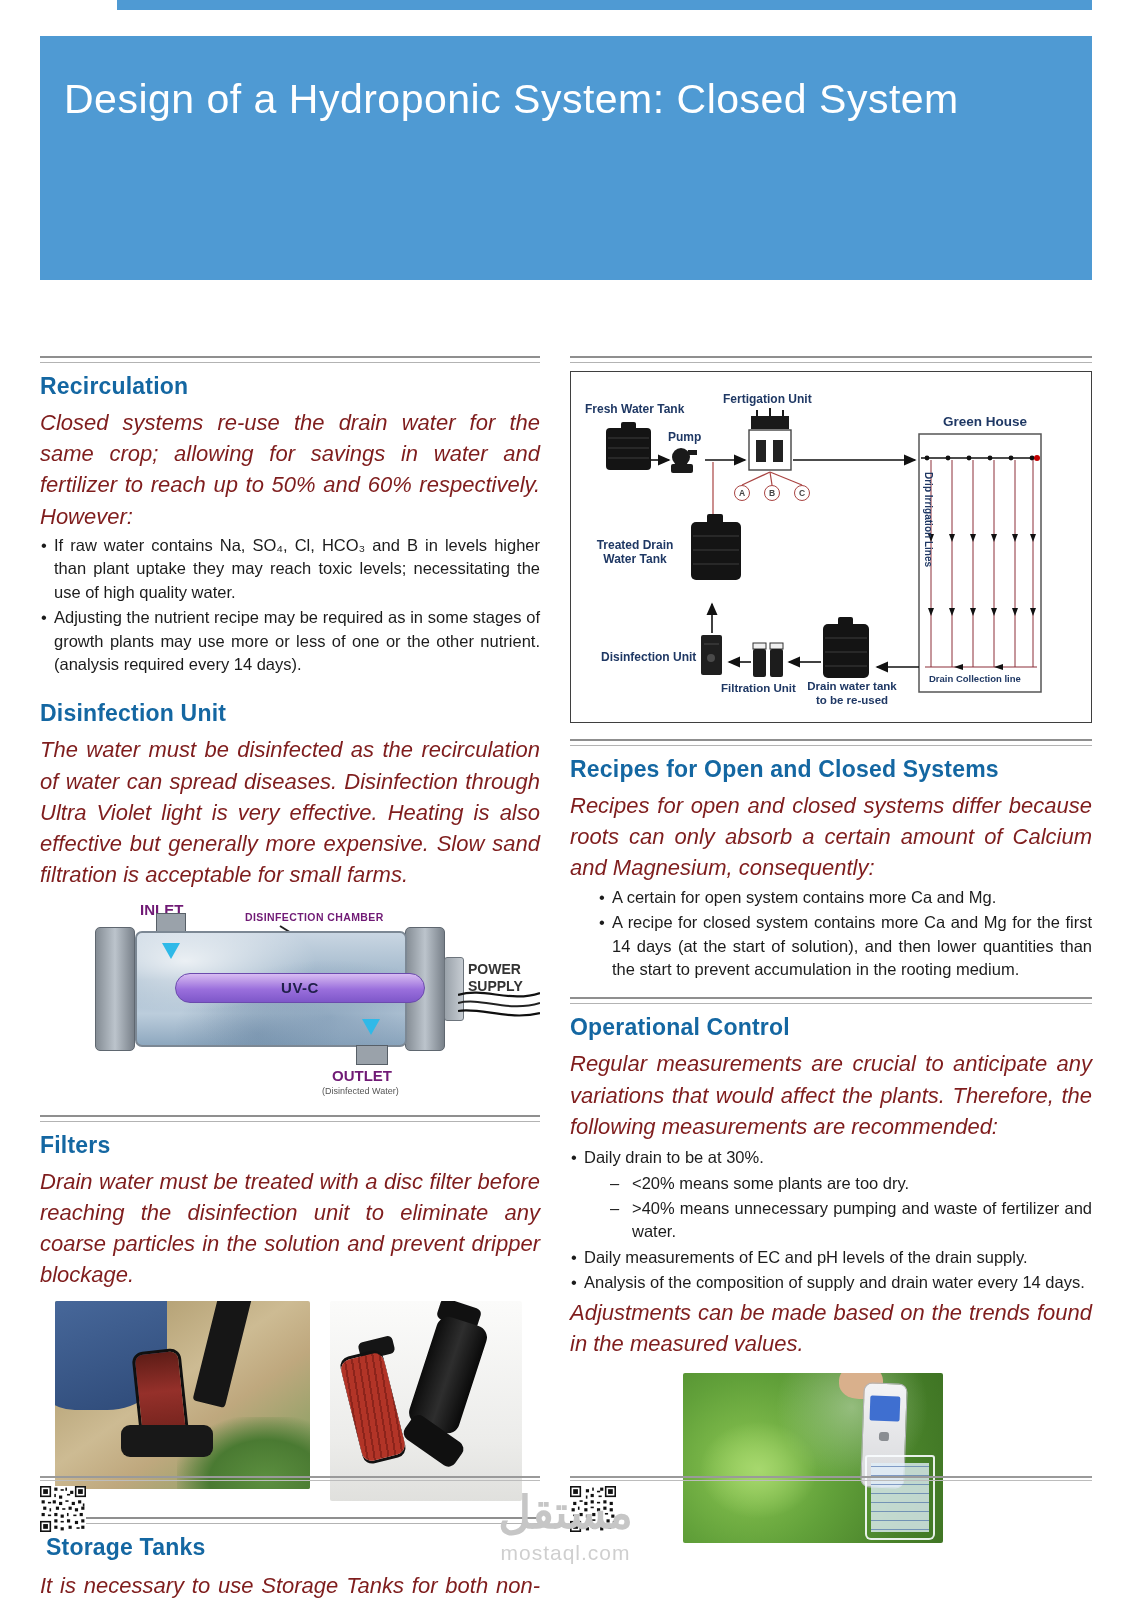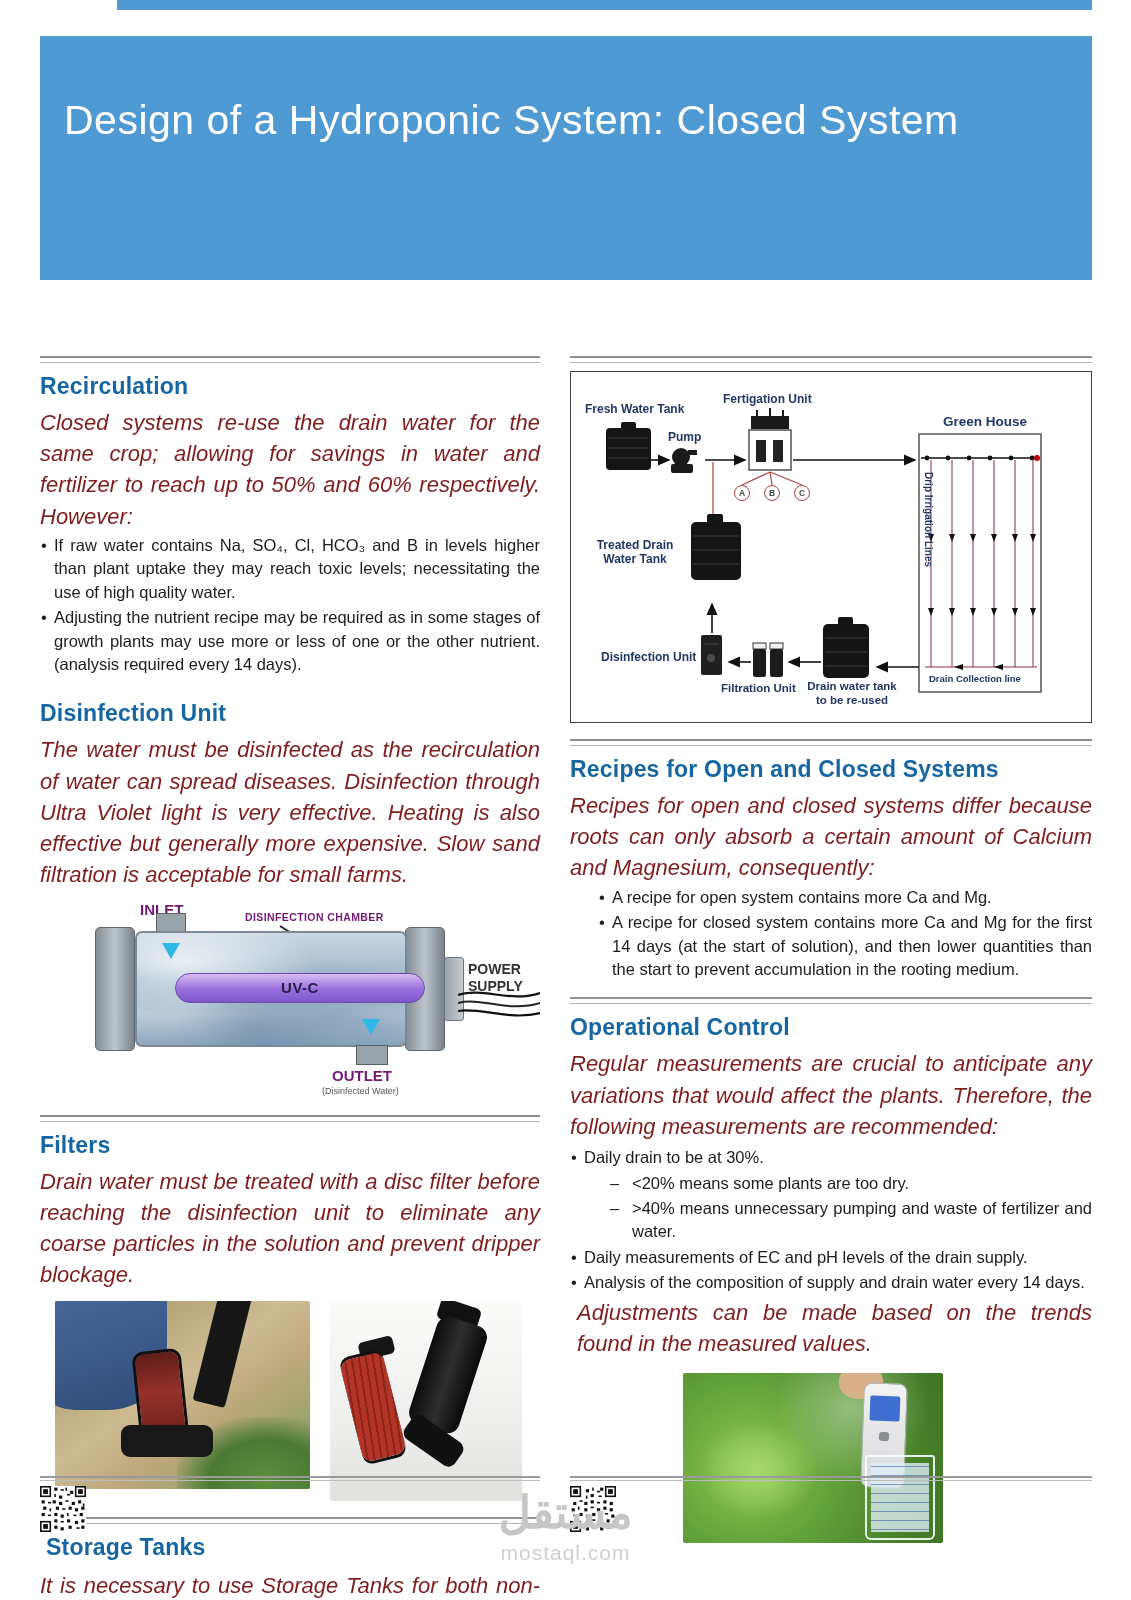--- a/index.html
+++ b/index.html
@@ -2,21 +2,21 @@
 <html><head>
 <meta charset="utf-8">
 <style>
   * { margin:0; padding:0; box-sizing:border-box; }
   body { background:#ffffff; font-family:"Liberation Sans", sans-serif; }
   .page { position:relative; width:1131px; height:1600px; margin:0 auto; background:#fff; overflow:hidden; color:#1c1c1c; }
 
   
   .top-strip { position:absolute; left:117px; top:0; width:975px; height:10px; background:#4f9ad3; }
   .banner { position:absolute; left:40px; top:36px; width:1052px; height:244px; background:#4f9ad3; }
-  .banner h1 { color:#fff; font-size:41px; font-weight:400; letter-spacing:0.5px; padding:61px 24px 0 24px; }
+  .banner h1 { color:#fff; font-size:41px; font-weight:400; letter-spacing:0.5px; padding:40px 24px 0 24px; }
 
   
   .col { position:absolute; top:356px; }
   .col-left { left:40px; width:500px; }
   .col-right { left:570px; width:522px; }
 
   .divider { height:7px; border-top:2px solid #8f8f8f; border-bottom:1px solid #b3b3b3; }
   .thin-rule { position:absolute; border-top:2px solid #9a9a9a; height:5px; border-bottom:1px solid #bcbcbc; }
 
   h2.sec { color:#1467a2; font-size:23px; font-weight:700; margin:10px 0 7px 0; letter-spacing:0.2px; }
@@ -336,40 +336,40 @@
       <span class="valve" style="left:163px; top:113px;">A</span>
       <span class="valve" style="left:193px; top:113px;">B</span>
       <span class="valve" style="left:223px; top:113px;">C</span>
     </div>
 
     <div class="divider" style="margin-top:16px;"></div>
 
     <h2 class="sec">Recipes for Open and Closed Systems</h2>
     <p class="body">Recipes for open and closed systems differ because roots can only absorb a certain amount of Calcium and Magnesium, consequently:</p>
     <ul class="bullets indent">
-      <li>A recipe for open system contains more Ca and Mg.</li>
+      <li>A certain for open system contains more Ca and Mg.</li>
       <li>A recipe for closed system contains more Ca and Mg for the first 14 days (at the start of solution), and then lower quantities than the start to prevent accumulation in the rooting medium.</li>
     </ul>
 
     <div class="divider" style="margin-top:16px;"></div>
 
     <h2 class="sec">Operational Control</h2>
     <p class="body">Regular measurements are crucial to anticipate any variations that would affect the plants. Therefore, the following measurements are recommended:</p>
     <ul class="bullets" style="margin-top:4px;">
       <li>
         <span>Daily drain to be at 30%.</span>
         <ul class="subs">
           <li>&lt;20% means some plants are too dry.</li>
           <li>&gt;40% means unnecessary pumping and waste of fertilizer and water.</li>
         </ul>
       </li>
       <li>Daily measurements of EC and pH levels of the drain supply.</li>
       <li>Analysis of the composition of supply and drain water every 14 days.</li>
     </ul>
-    <p class="body" style="margin-top:2px;margin-left:7px;">Adjustments can be made based on the trends found in the measured values.</p>
+    <p class="body" style="margin-top:2px;">Adjustments can be made based on the trends found in the measured values.</p>
 
     <div class="photo photo-lettuce">
       <div class="pl-leaf"></div>
       <div class="pl-hand"></div>
       <div class="pl-meter">
         <div class="pl-screen"></div>
         <div class="pl-btn"></div>
       </div>
       <div class="pl-cup"></div>
     </div>

